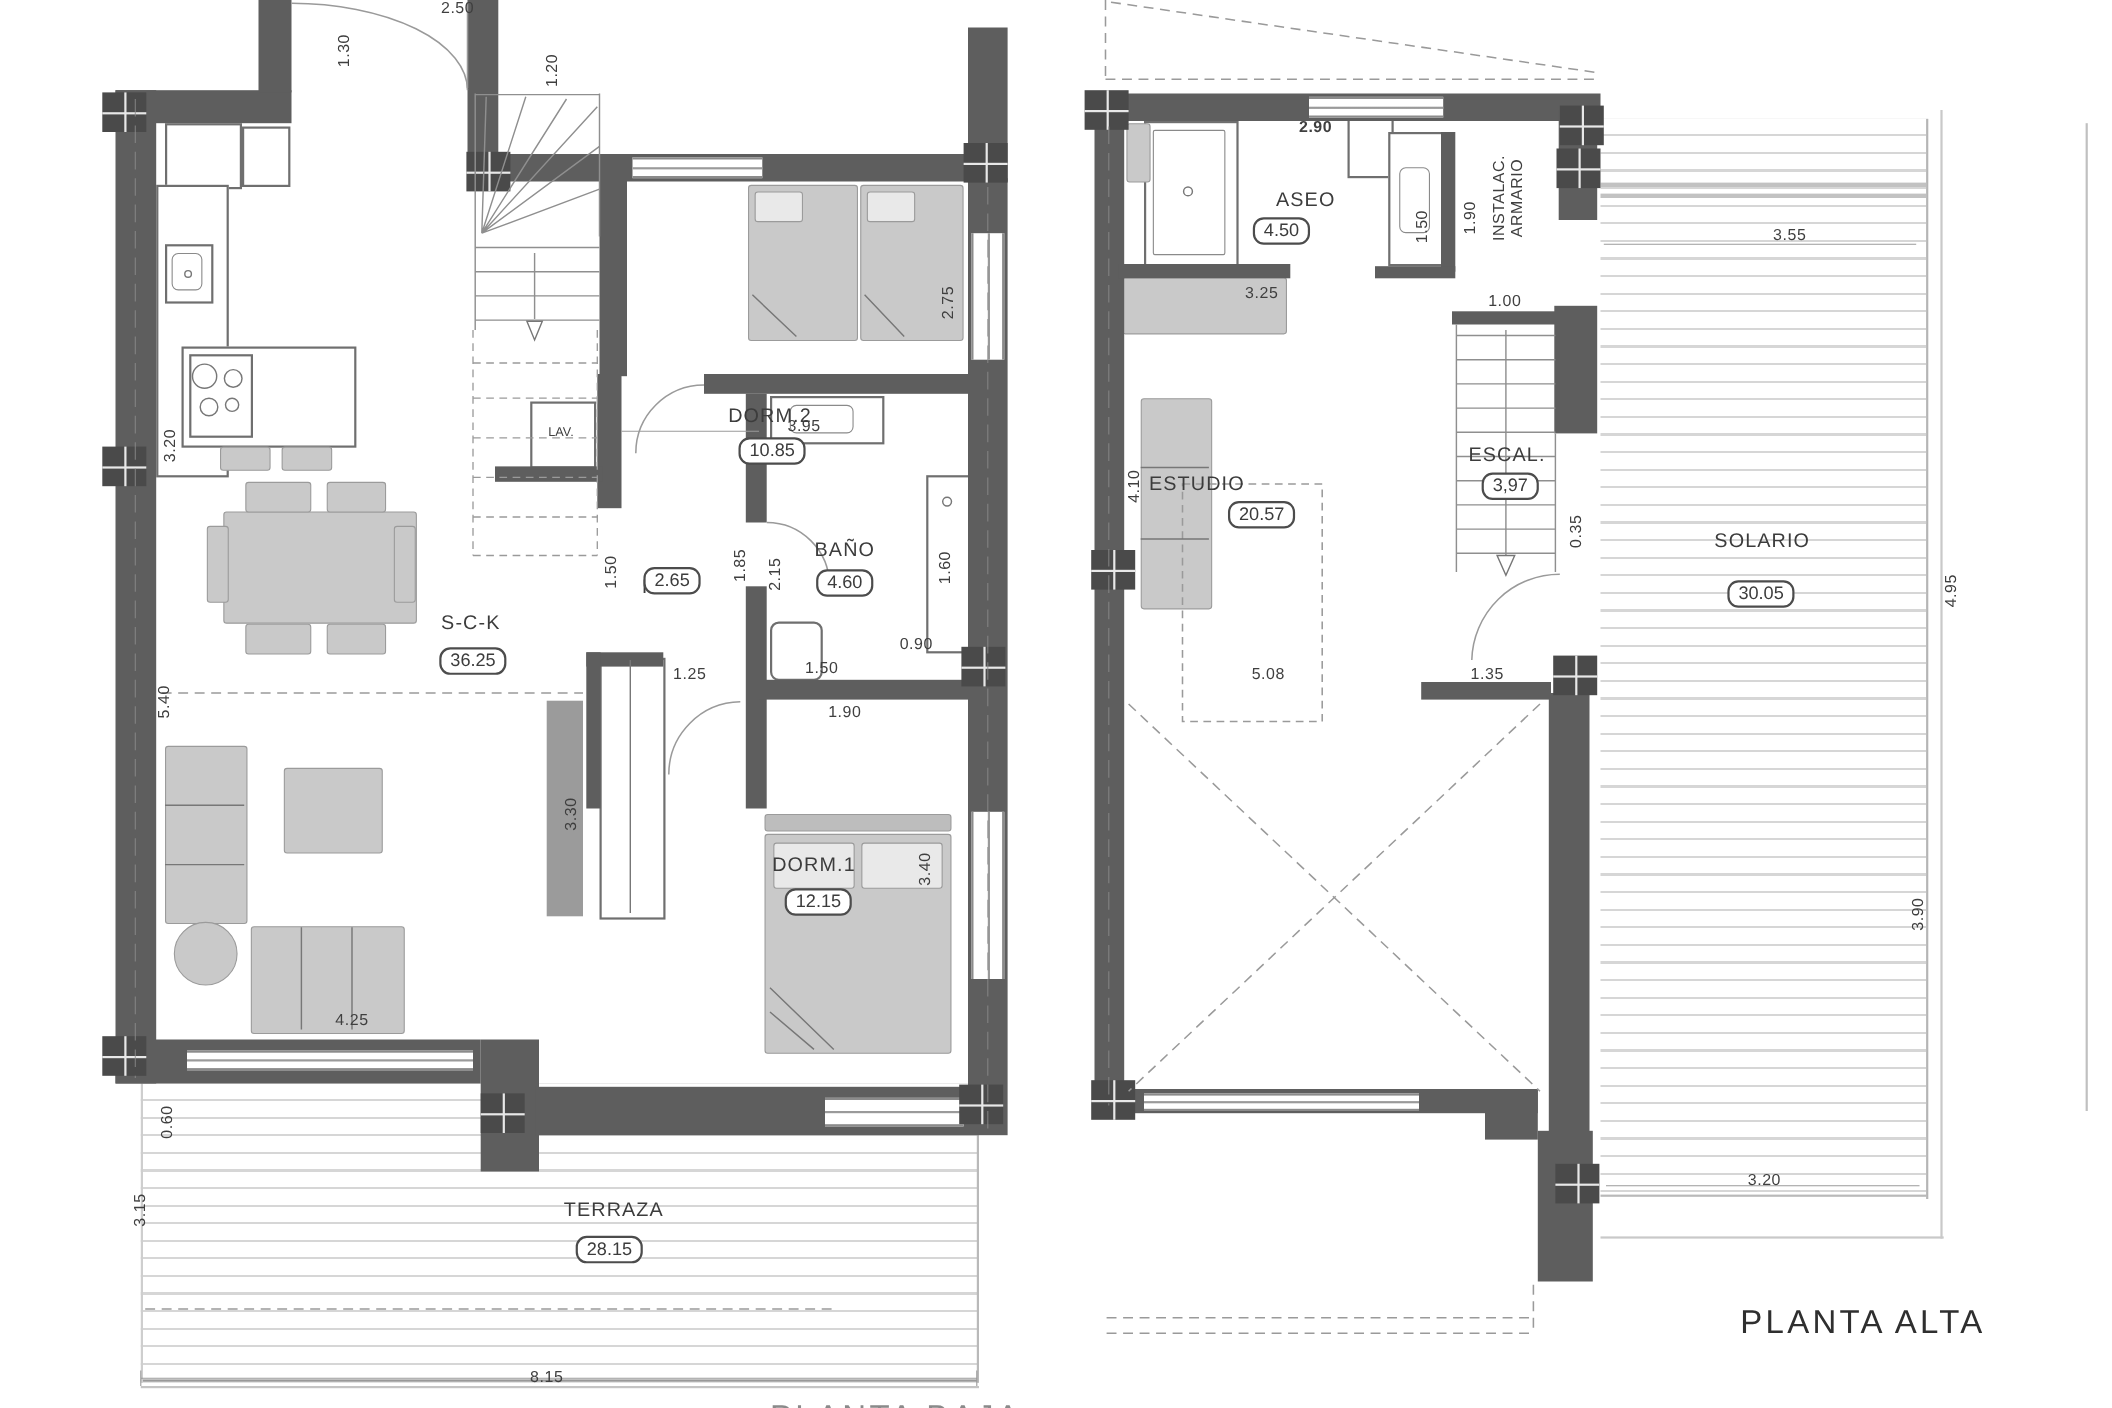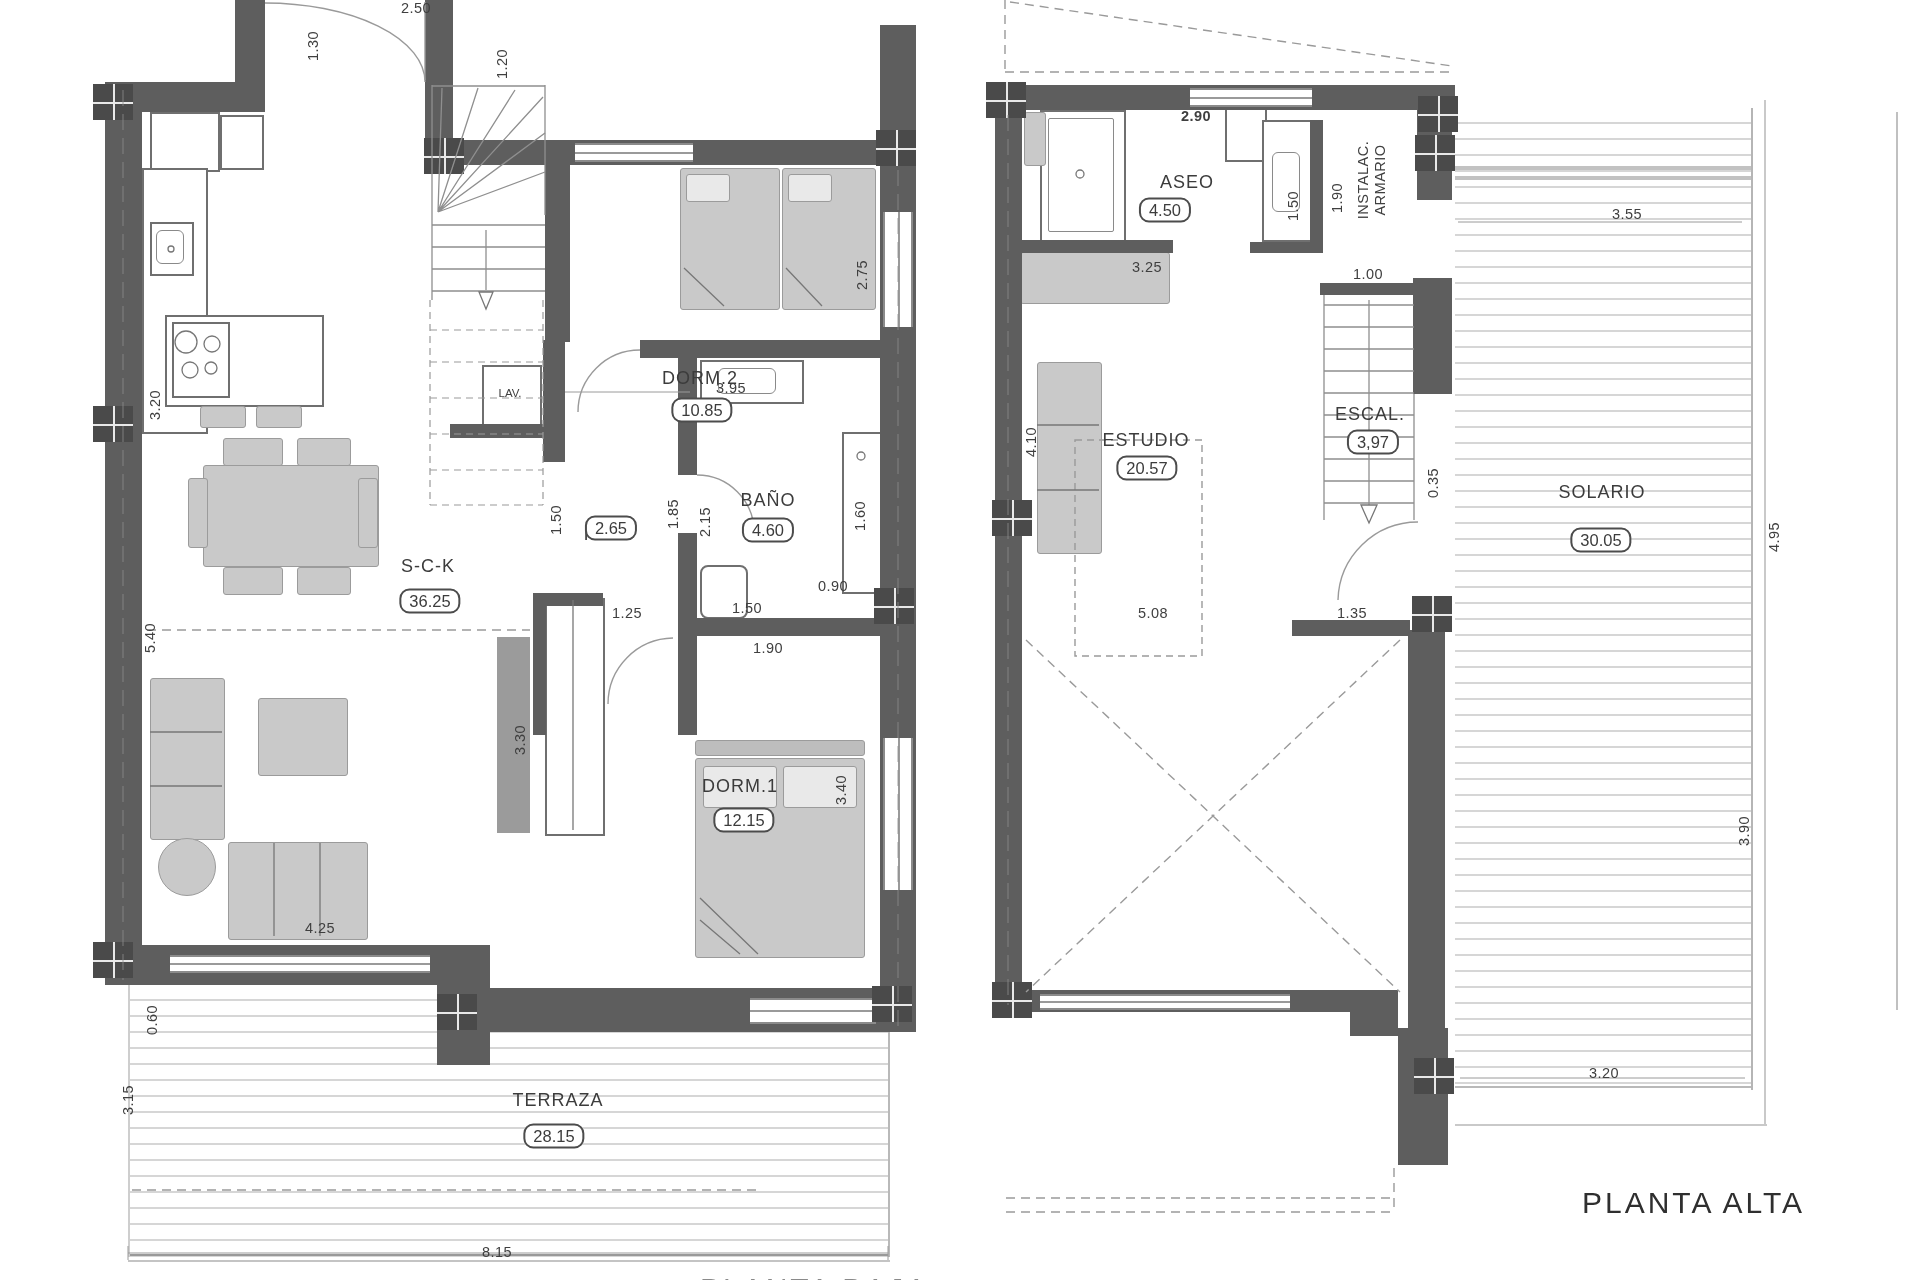--- a/index.html
+++ b/index.html
@@ -240,21 +240,21 @@
       <div class="room" style="left: 768px; top: 500px;">BAÑO</div>
       <div class="abox" style="left: 768px; top: 530px;">4.60</div>
       <div class="room" style="left: 700px; top: 378px;">DORM.2</div>
       <div class="abox" style="left: 702px; top: 410px;">10.85</div>
       <div class="room" style="left: 740px; top: 786px;">DORM.1</div>
       <div class="abox" style="left: 744px; top: 820px;">12.15</div>
       <div class="room" style="left: 558px; top: 1100px;">TERRAZA</div>
       <div class="abox" style="left: 554px; top: 1136px;">28.15</div>
       <div class="room" style="left: 1167px; top: 182px; margin-left: 20px;">ASEO</div>
       <div class="abox" style="left: 1165px; top: 210px;">4.50</div>
-      <div class="room" style="left: 1146px; top: 440px;">ESTUDIO</div>
+      <div class="room" style="left: 1088px; top: 440px;">ESTUDIO</div>
       <div class="abox" style="left: 1147px; top: 468px;">20.57</div>
       <div class="room" style="left: 1370px; top: 414px;">ESCAL.</div>
       <div class="abox" style="left: 1373px; top: 442px;">3,97</div>
       <div class="room" style="left: 1602px; top: 492px; text-align: right;">SOLARIO</div>
       <div class="abox" style="left: 1601px; top: 540px;">30.05</div>
       <div class="dim" style="left: 371px; top: 8px; margin-left: 45px;">2.50</div>
       <div class="dim rot" style="left: 313px; top: 46px;">1.30</div>
       <div class="dim rot" style="left: 502px; top: 64px;">1.20</div>
       <div class="dim rot" style="left: 155px; top: 405px;">3.20</div>
       <div class="dim rot" style="left: 150px; top: 638px;">5.40</div>

